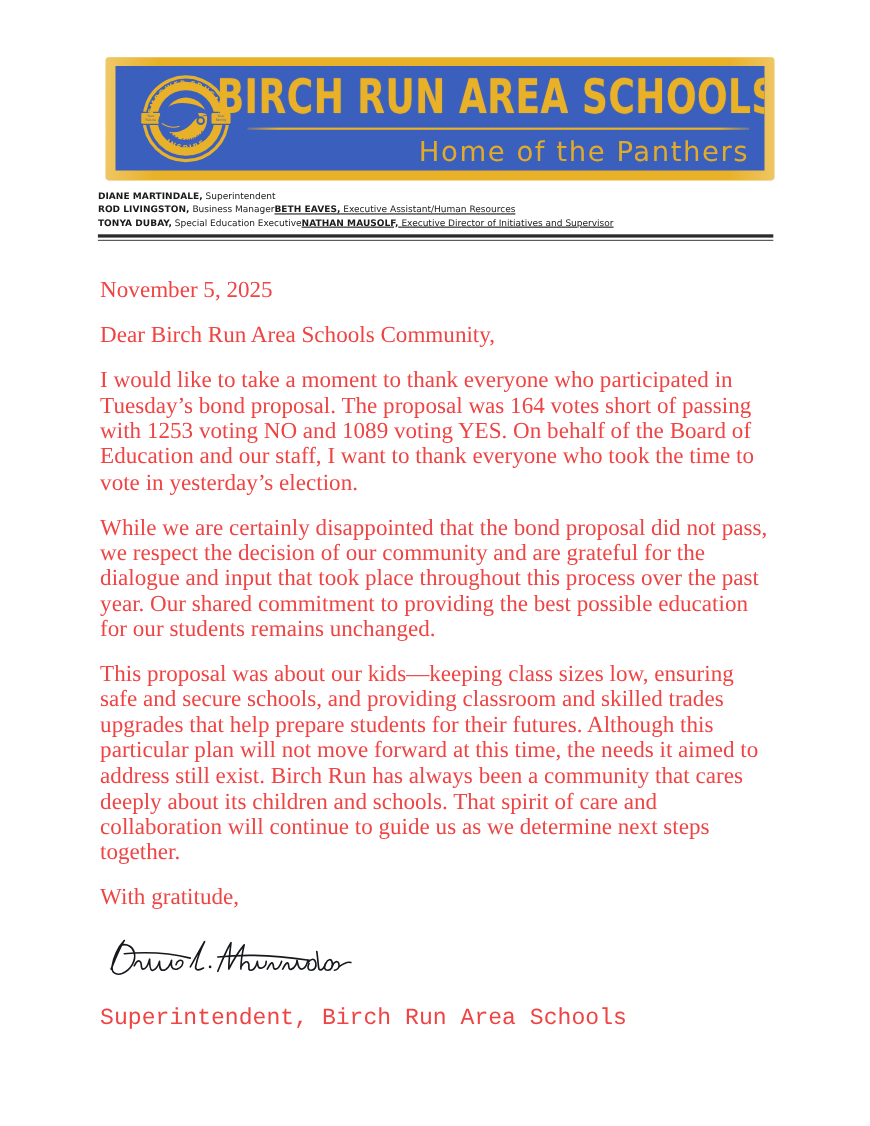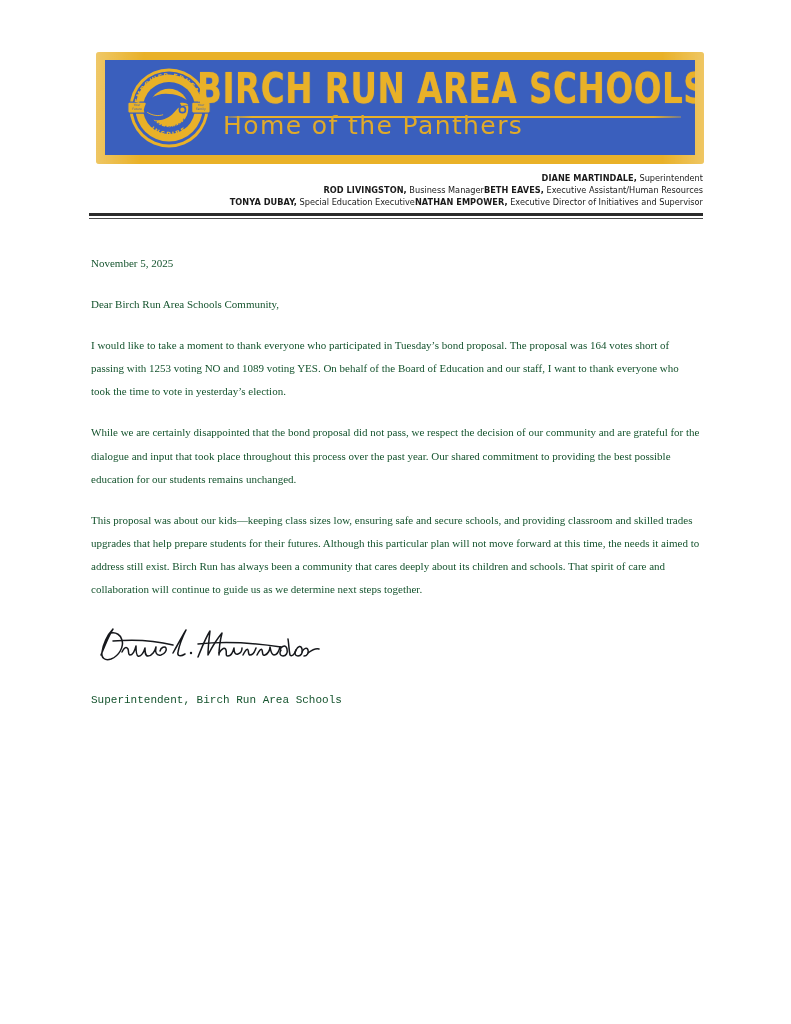--- a/index.html
+++ b/index.html
@@ -94,25 +94,25 @@
     background: linear-gradient(90deg,
        rgba(233,177,40,0.25) 0%,
        rgba(233,177,40,1) 6%,
        rgba(233,177,40,1) 94%,
        rgba(233,177,40,0.3) 100%);
   }
   .tagline {
     position: absolute;
     left: 118px;
     right: 14px;
-    top: 48px;
+    top: 60px;
     height: 34px;
     display: flex;
     align-items: center;
-    justify-content: flex-start;
+    justify-content: flex-end;
   }
   .tagline-text {
     font-family: "DejaVu Sans", "Liberation Sans", sans-serif;
     font-size: 25px;
     line-height: 1;
     color: #e0aa2a;
     letter-spacing: 1.4px;
     white-space: nowrap;
   }
 
@@ -122,26 +122,26 @@
     left: 89px;
     top: 173px;
     width: 614px;
     font-family: "DejaVu Sans", "Liberation Sans", sans-serif;
     font-size: 8.2px;
     line-height: 11.8px;
     color: #1a1a1a;
   }
   .contact-row {
     display: flex;
-    justify-content: flex-end;
+    justify-content: flex-start;
     align-items: baseline;
     white-space: nowrap;
   }
   .contact-left { text-align: left; }
-  .contact-right { text-align: right; }
+  .contact-right { text-align: right; text-decoration: underline; }
   .contact-name { font-weight: bold; letter-spacing: 0.05px; }
   .contact-title { font-weight: normal; }
 
   .rule-thick {
     position: absolute;
     left: 89px;
     top: 213px;
     width: 614px;
     height: 2.5px;
     background: #2b2b2b;
@@ -155,23 +155,23 @@
     background: #4a4a4a;
   }
 
   
   .letter {
     position: absolute;
     left: 91px;
     top: 252px;
     width: 610px;
     font-family: "Liberation Serif", "DejaVu Serif", serif;
-    font-size: 11px;
+    font-size: 21px;
     line-height: 23.1px;
-    color: #14532d;
+    color: #ef4444;
   }
   .letter p {
     margin: 0 0 18px 0;
   }
 
   
   .signature-block {
     margin-top: 6px;
     margin-bottom: 0;
   }
@@ -264,34 +264,35 @@
     </div>
     <div class="contact-right">
       <span class="contact-name">BETH EAVES,</span><span class="contact-title"> Executive Assistant/Human Resources</span>
     </div>
   </div>
   <div class="contact-row">
     <div class="contact-left">
       <span class="contact-name">TONYA DUBAY,</span><span class="contact-title"> Special Education Executive</span>
     </div>
     <div class="contact-right">
-      <span class="contact-name">NATHAN EMPOWER,</span><span class="contact-title"> Executive Director of Initiatives and Supervisor</span>
+      <span class="contact-name">NATHAN MAUSOLF,</span><span class="contact-title"> Executive Director of Initiatives and Supervisor</span>
     </div>
   </div>
 </div>
 
 <div class="rule-thick"></div>
 <div class="rule-thin"></div>
 
 <div class="letter">
   <p>November 5, 2025</p>
   <p>Dear Birch Run Area Schools Community,</p>
   <p>I would like to take a moment to thank everyone who participated in Tuesday’s bond proposal. The proposal was 164 votes short of passing with 1253 voting NO and 1089 voting YES. On behalf of the Board of Education and our staff, I want to thank everyone who took the time to vote in yesterday’s election.</p>
   <p>While we are certainly disappointed that the bond proposal did not pass, we respect the decision of our community and are grateful for the dialogue and input that took place throughout this process over the past year. Our shared commitment to providing the best possible education for our students remains unchanged.</p>
   <p>This proposal was about our kids—keeping class sizes low, ensuring safe and secure schools, and providing classroom and skilled trades upgrades that help prepare students for their futures. Although this particular plan will not move forward at this time, the needs it aimed to address still exist.  Birch Run has always been a community that cares deeply about its children and schools. That spirit of care and collaboration will continue to guide us as we determine next steps together.</p>
+  <p class="signature-block">With gratitude,</p>
 
   <svg class="signature" viewBox="0 0 230 56">
     <title>Diane L. Martindale</title>
     <g fill="none" stroke="#16181c" stroke-width="1.5" stroke-linecap="round" stroke-linejoin="round">
 
       <path d="M6,36 C10,26 14,16 18,10 C12,16 8,26 7,33 C6,39 10,42 16,40 C24,37 29,28 27,21 C26,16 21,13 16,14"></path>
 
       <path d="M27,33 C29,29 31,27 33,30 C34,33 33,36 35,36 C38,36 40,31 41,27 C41,32 41,36 43,37 C46,38 49,33 50,29 C50,33 50,37 53,37 C57,37 60,32 61,28 C60,33 61,37 66,36 C70,35 72,31 71,29 C70,27 66,28 65,32"></path>
 
       <path d="M78,34 C83,25 88,16 91,11 C87,19 84,28 83,33 C82,37 85,38 90,35"></path>

